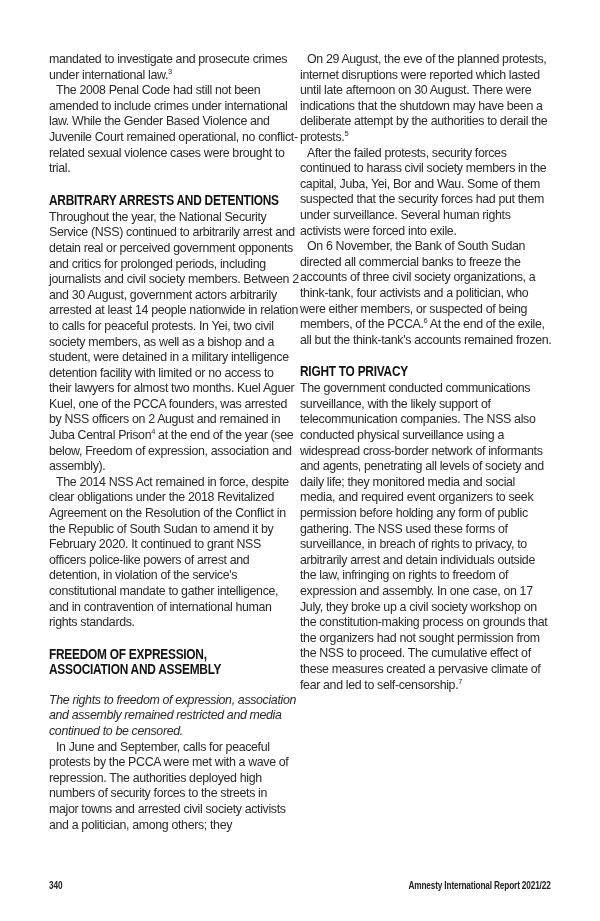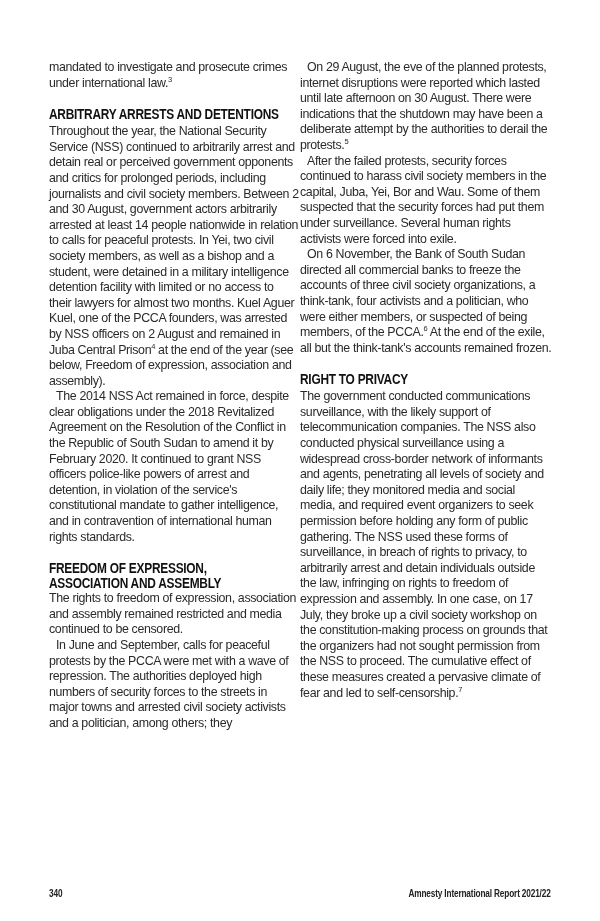--- a/index.html
+++ b/index.html
@@ -1,17 +1,17 @@
 <!DOCTYPE html>
 <html><head>
   <meta charset="utf-8">
   <style>
     html, body { margin: 0; padding: 0; background: #ffffff; }
     body { width: 600px; height: 921px; position: relative; overflow: hidden; }
-    .page { position: absolute; left: 0; top: 16px; width: 600px; height: 822px; background: #fff; }
+    .page { position: absolute; left: 0; top: 8px; width: 600px; height: 822px; background: #fff; }
     .col {
       position: absolute; top: 44px; width: 250px;
       font-family: "Liberation Sans Narrow", "Liberation Sans", sans-serif;
       font-size: 12.4px; line-height: 15.6px; color: #2a2a2a;
       letter-spacing: -0.35px;
     }
     .col.left { left: 49px; }
     .col.right { left: 300px; width: 252px; }
     p { margin: 0; }
     p.indent { text-indent: 7px; }
@@ -29,27 +29,28 @@
     .footer.pg { left: 49px; transform: scaleX(0.75); transform-origin: left center; }
     .footer.title { right: 49px; transform: scaleX(0.75); transform-origin: right center; }
   </style>
 </head>
 <body>
 
 <div class="page">
 
   <div class="col left">
     <p><span>mandated to investigate and prosecute crimes under international law.</span><sup>3</sup></p>
+    <p class="indent">The 2008 Penal Code had still not been amended to include crimes under international law. While the Gender Based Violence and Juvenile Court remained operational, no conflict-related sexual violence cases were brought to trial.</p>
     <div class="h-gap"></div>
     <h2>ARBITRARY ARRESTS AND DETENTIONS</h2>
     <p style="margin-top:2px;"><span>Throughout the year, the National Security Service (NSS) continued to arbitrarily arrest and detain real or perceived government opponents and critics for prolonged periods, including journalists and civil society members. Between 2 and 30 August, government actors arbitrarily arrested at least 14 people nationwide in relation to calls for peaceful protests. In Yei, two civil society members, as well as a bishop and a student, were detained in a military intelligence detention facility with limited or no access to their lawyers for almost two months. Kuel Aguer Kuel, one of the PCCA founders, was arrested by NSS officers on 2 August and remained in Juba Central Prison</span><sup>4</sup><span> at the end of the year (see below, Freedom of expression, association and assembly).</span></p>
     <p class="indent">The 2014 NSS Act remained in force, despite clear obligations under the 2018 Revitalized Agreement on the Resolution of the Conflict in the Republic of South Sudan to amend it by February 2020. It continued to grant NSS officers police-like powers of arrest and detention, in violation of the service's constitutional mandate to gather intelligence, and in contravention of international human rights standards.</p>
     <div class="h-gap"></div>
     <h2><span>FREEDOM OF EXPRESSION,</span><br><span>ASSOCIATION AND ASSEMBLY</span></h2>
-    <p style="margin-top:0;">The rights to freedom of expression, association and assembly remained restricted and media continued to be censored.</p>
+    <p style="margin-top:16px;font-style:italic;">The rights to freedom of expression, association and assembly remained restricted and media continued to be censored.</p>
     <p class="indent">In June and September, calls for peaceful protests by the PCCA were met with a wave of repression. The authorities deployed high numbers of security forces to the streets in major towns and arrested civil society activists and a politician, among others; they</p>
   </div>
 
   <div class="col right">
     <p class="indent"><span>On 29 August, the eve of the planned protests, internet disruptions were reported which lasted until late afternoon on 30 August. There were indications that the shutdown may have been a deliberate attempt by the authorities to derail the protests.</span><sup>5</sup></p>
     <p class="indent">After the failed protests, security forces continued to harass civil society members in the capital, Juba, Yei, Bor and Wau. Some of them suspected that the security forces had put them under surveillance. Several human rights activists were forced into exile.</p>
     <p class="indent"><span>On 6 November, the Bank of South Sudan directed all commercial banks to freeze the accounts of three civil society organizations, a think-tank, four activists and a politician, who were either members, or suspected of being members, of the PCCA.</span><sup>6</sup><span> At the end of the exile, all but the think-tank's accounts remained frozen.</span></p>
     <div class="h-gap"></div>
     <h2>RIGHT TO PRIVACY</h2>
     <p style="margin-top:2px;"><span>The government conducted communications surveillance, with the likely support of telecommunication companies. The NSS also conducted physical surveillance using a widespread cross-border network of informants and agents, penetrating all levels of society and daily life; they monitored media and social media, and required event organizers to seek permission before holding any form of public gathering. The NSS used these forms of surveillance, in breach of rights to privacy, to arbitrarily arrest and detain individuals outside the law, infringing on rights to freedom of expression and assembly. In one case, on 17 July, they broke up a civil society workshop on the constitution-making process on grounds that the organizers had not sought permission from the NSS to proceed. The cumulative effect of these measures created a pervasive climate of fear and led to self-censorship.</span><sup>7</sup></p>

